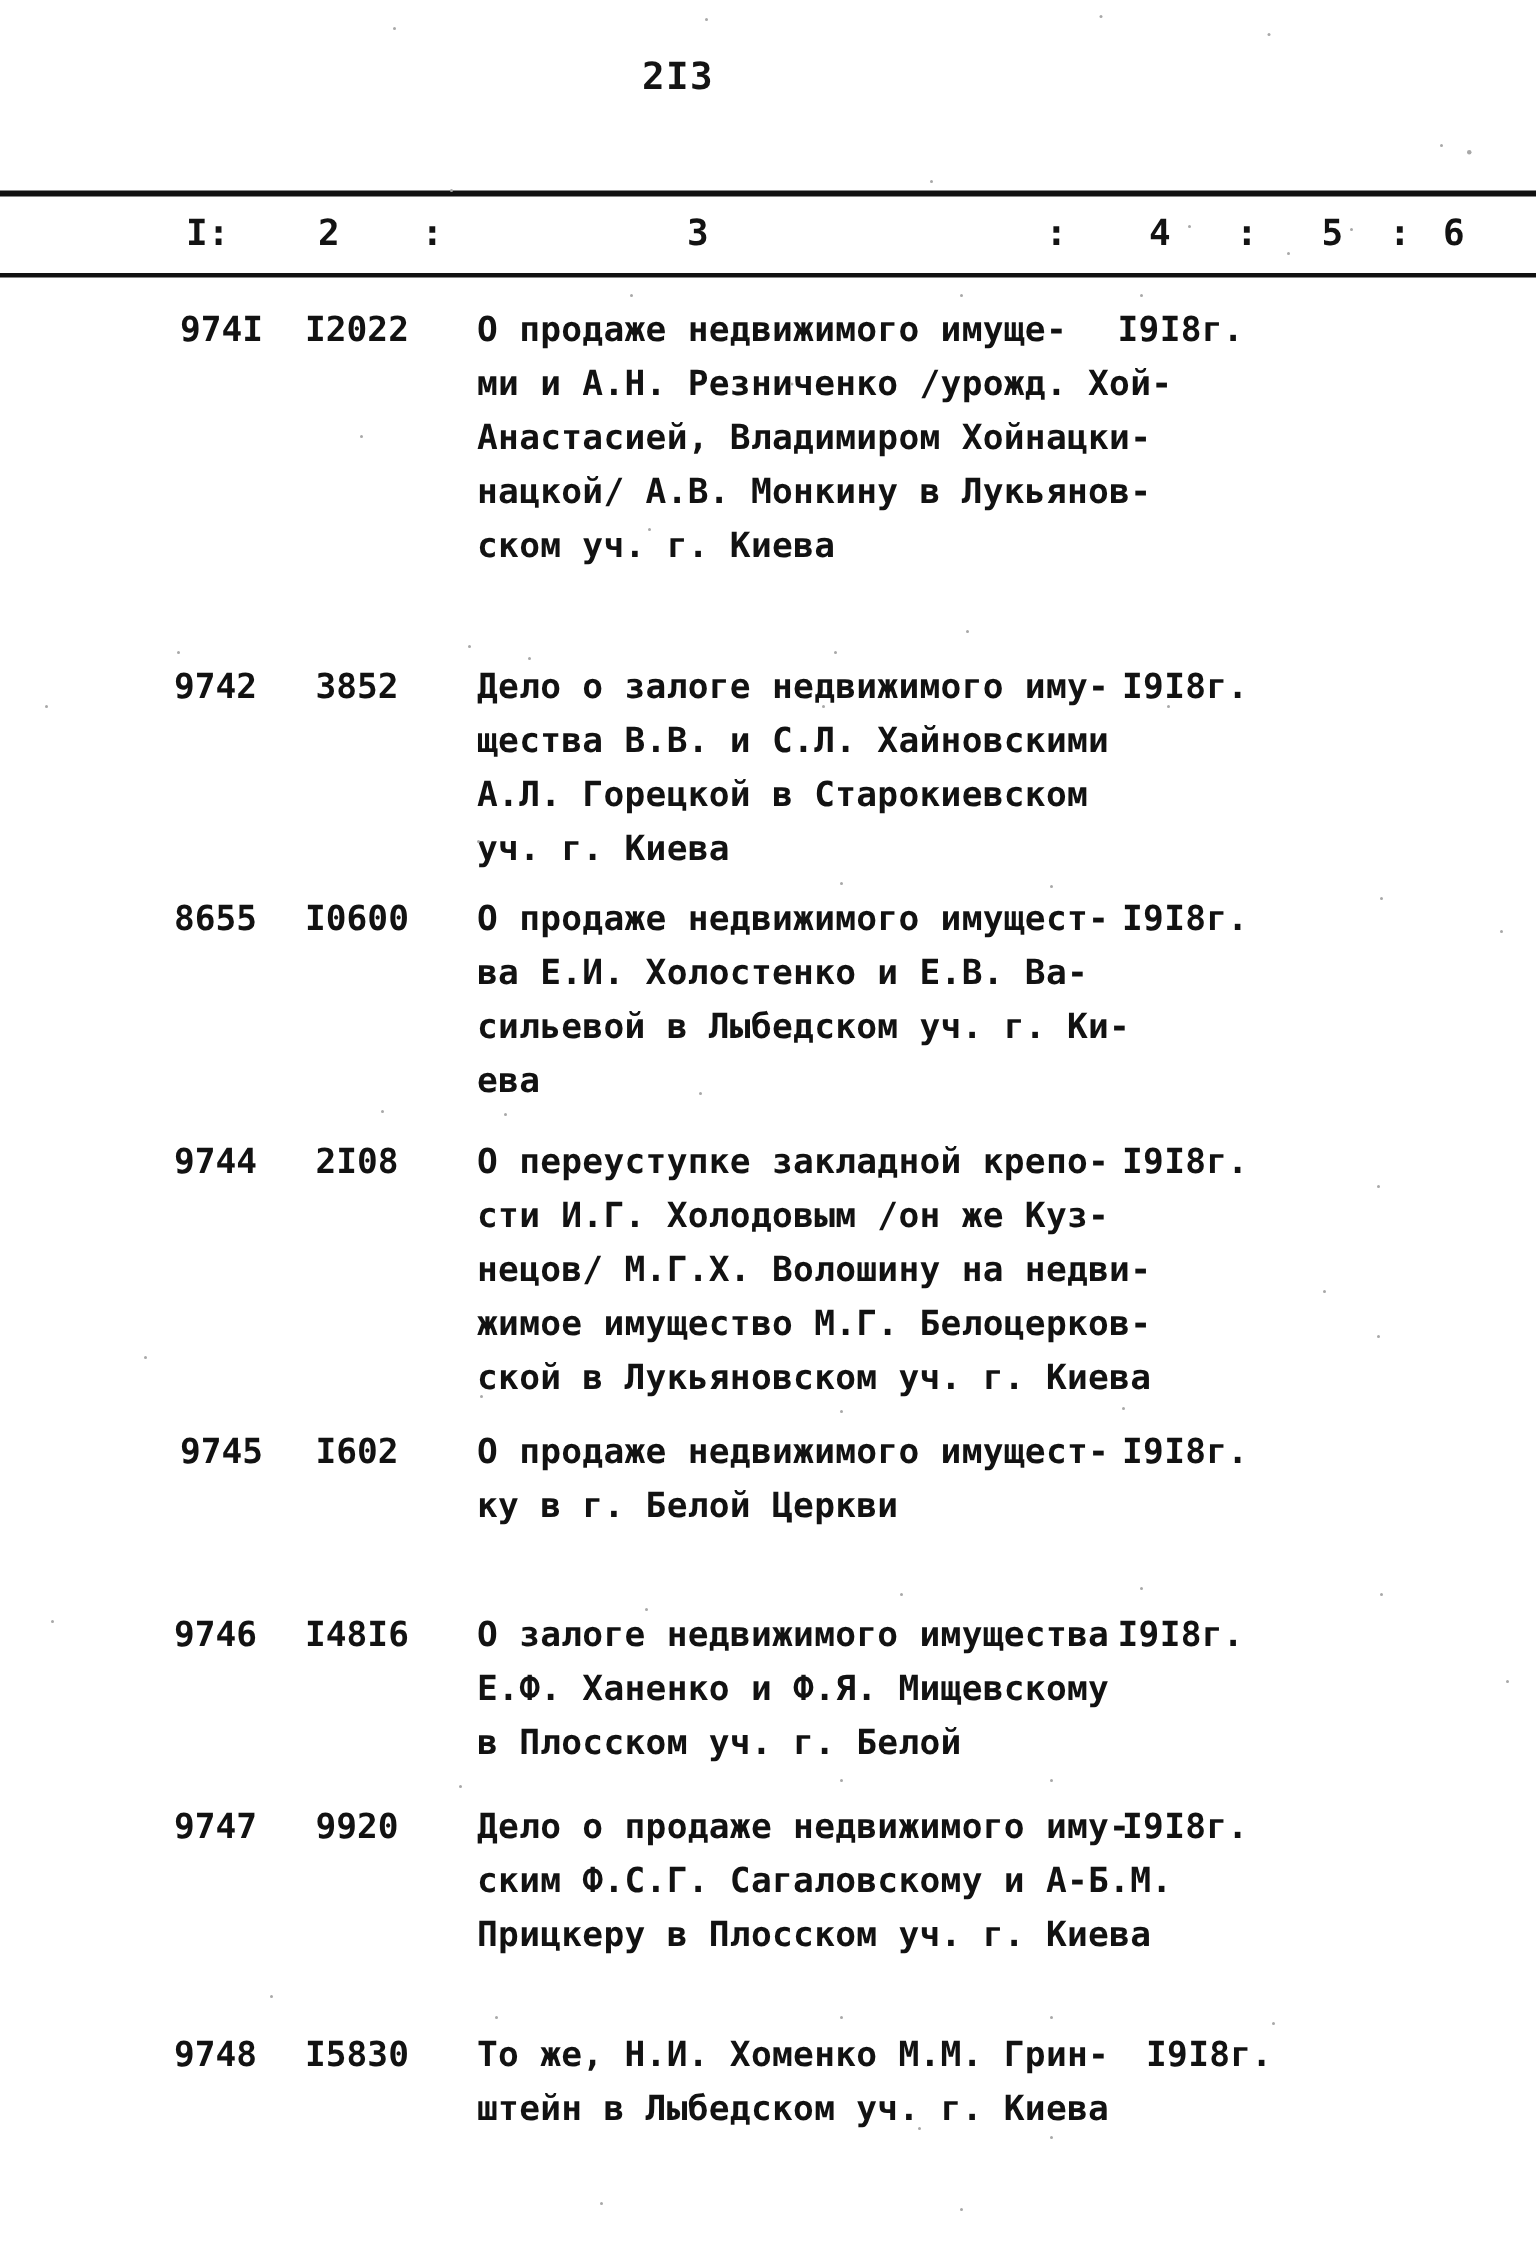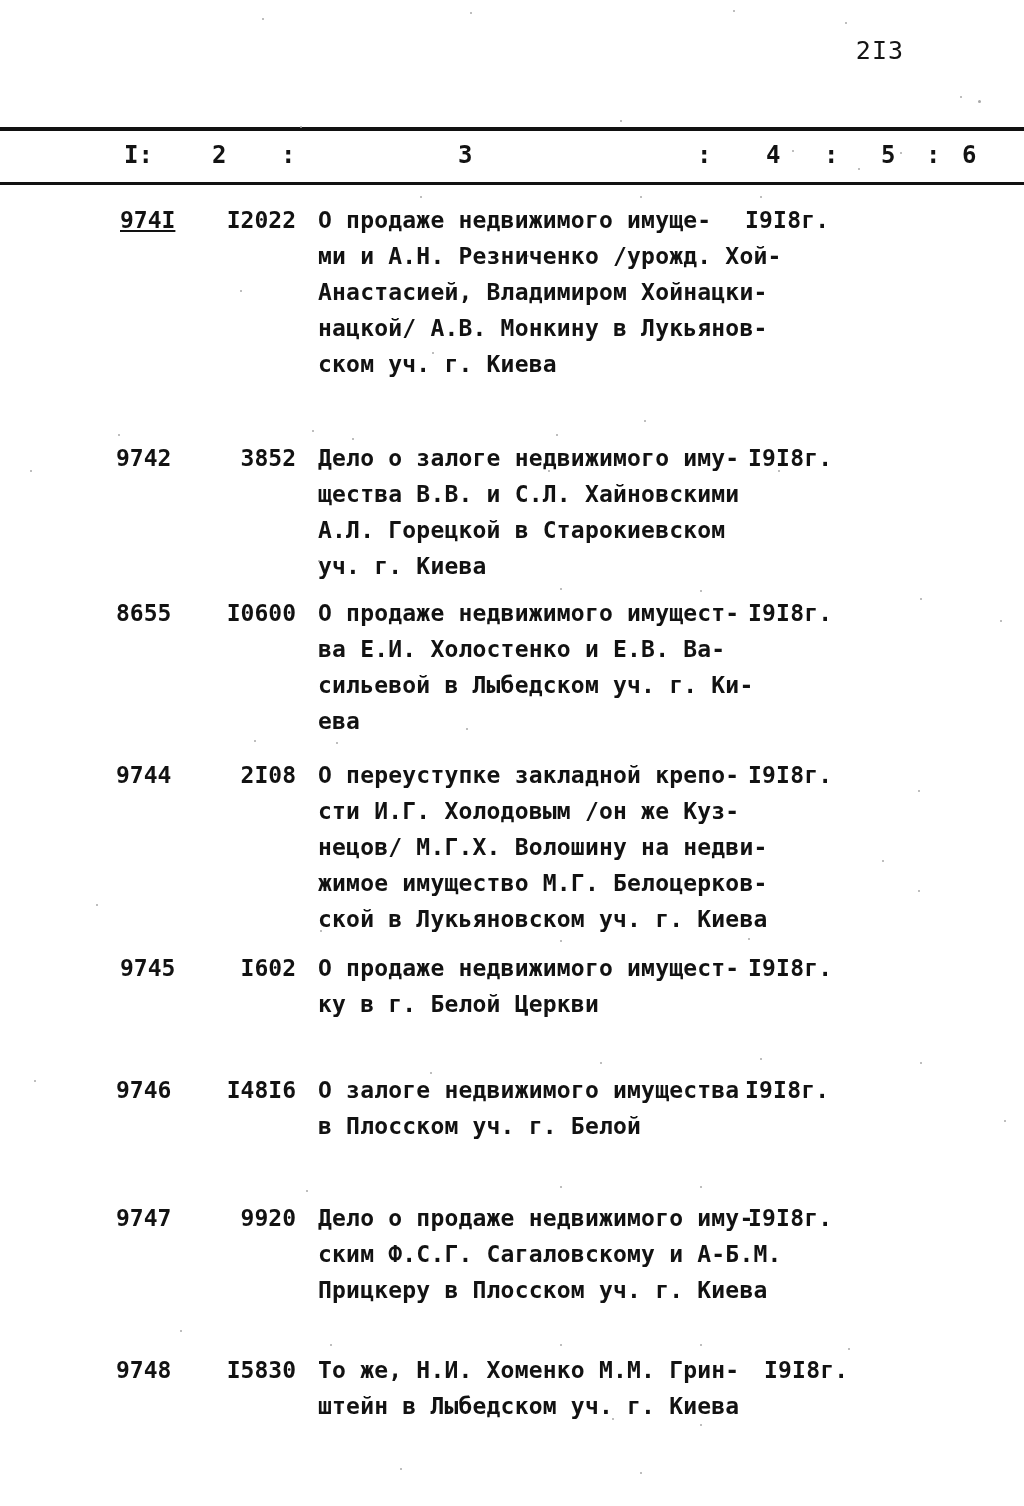--- a/index.html
+++ b/index.html
@@ -16,23 +16,23 @@
     color: #111111;
     -webkit-font-smoothing: none;
   }
 
   
   #page-number {
     position: absolute;
     top: 36px;
     left: 0;
     width: 904px;
-    text-align: right;
+    text-align: center;
     font-size: 25px;
-    font-weight: 400;
+    font-weight: 700;
     letter-spacing: 1px;
     color: #141414;
   }
 
   
   .rule {
     position: absolute;
     left: 0;
     width: 1024px;
     background: #111111;
@@ -82,21 +82,21 @@
   .entry-num,
   .entry-code {
     position: absolute;
     top: 0;
     font-size: 23px;
     font-weight: 700;
     white-space: pre;
     color: #121212;
   }
   .entry-num  { left: 120px; width: 92px; text-align: left; }
-  .entry-code { left: 180px; width: 116px; text-align: right; }
+  .entry-code { left: 180px; width: 116px; text-align: center; }
 
   .entry-body {
     position: absolute;
     left: 318px;
     top: 0;
     width: 560px;
   }
   .entry-line {
     position: relative;
     height: 36px;
@@ -140,21 +140,21 @@
   <span class="hcell h-s4">:</span>
   <span class="hcell h-c5">5</span>
   <span class="hcell h-s5">:</span>
   <span class="hcell h-c6">6</span>
 </div>
 
 <div class="rule" id="rule-bottom"></div>
 
 <div id="entries">
     <div class="entry" style="top: 207px;">
-      <span class="entry-num" style="left: 120px; text-decoration: underline;">974I</span>
+      <span class="entry-num" style="left: 120px;">974I</span>
       <span class="entry-code">I2022</span>
       <div class="entry-body">
         <div class="entry-line">О продаже недвижимого имуще-<span class="entry-year" style="left: 427px;">I9I8г.</span></div>
         <div class="entry-line">ми и А.Н. Резниченко /урожд. Хой-</div>
         <div class="entry-line">Анастасией, Владимиром Хойнацки-</div>
         <div class="entry-line">нацкой/ А.В. Монкину в Лукьянов-</div>
         <div class="entry-line">ском уч. г. Киева</div>
       </div>
     </div>
     <div class="entry" style="top: 445px;">
@@ -194,20 +194,21 @@
       <div class="entry-body">
         <div class="entry-line">О продаже недвижимого имущест-<span class="entry-year" style="left: 430px;">I9I8г.</span></div>
         <div class="entry-line">ку в г. Белой Церкви</div>
       </div>
     </div>
     <div class="entry" style="top: 1077px;">
       <span class="entry-num" style="left: 116px;">9746</span>
       <span class="entry-code">I48I6</span>
       <div class="entry-body">
         <div class="entry-line">О залоге недвижимого имущества<span class="entry-year" style="left: 427px;">I9I8г.</span></div>
+        <div class="entry-line">Е.Ф. Ханенко и Ф.Я. Мищевскому</div>
         <div class="entry-line">в Плосском уч. г. Белой</div>
       </div>
     </div>
     <div class="entry" style="top: 1205px;">
       <span class="entry-num" style="left: 116px;">9747</span>
       <span class="entry-code">9920</span>
       <div class="entry-body">
         <div class="entry-line">Дело о продаже недвижимого иму-<span class="entry-year" style="left: 430px;">I9I8г.</span></div>
         <div class="entry-line">ским Ф.С.Г. Сагаловскому и А-Б.М.</div>
         <div class="entry-line">Прицкеру в Плосском уч. г. Киева</div>

